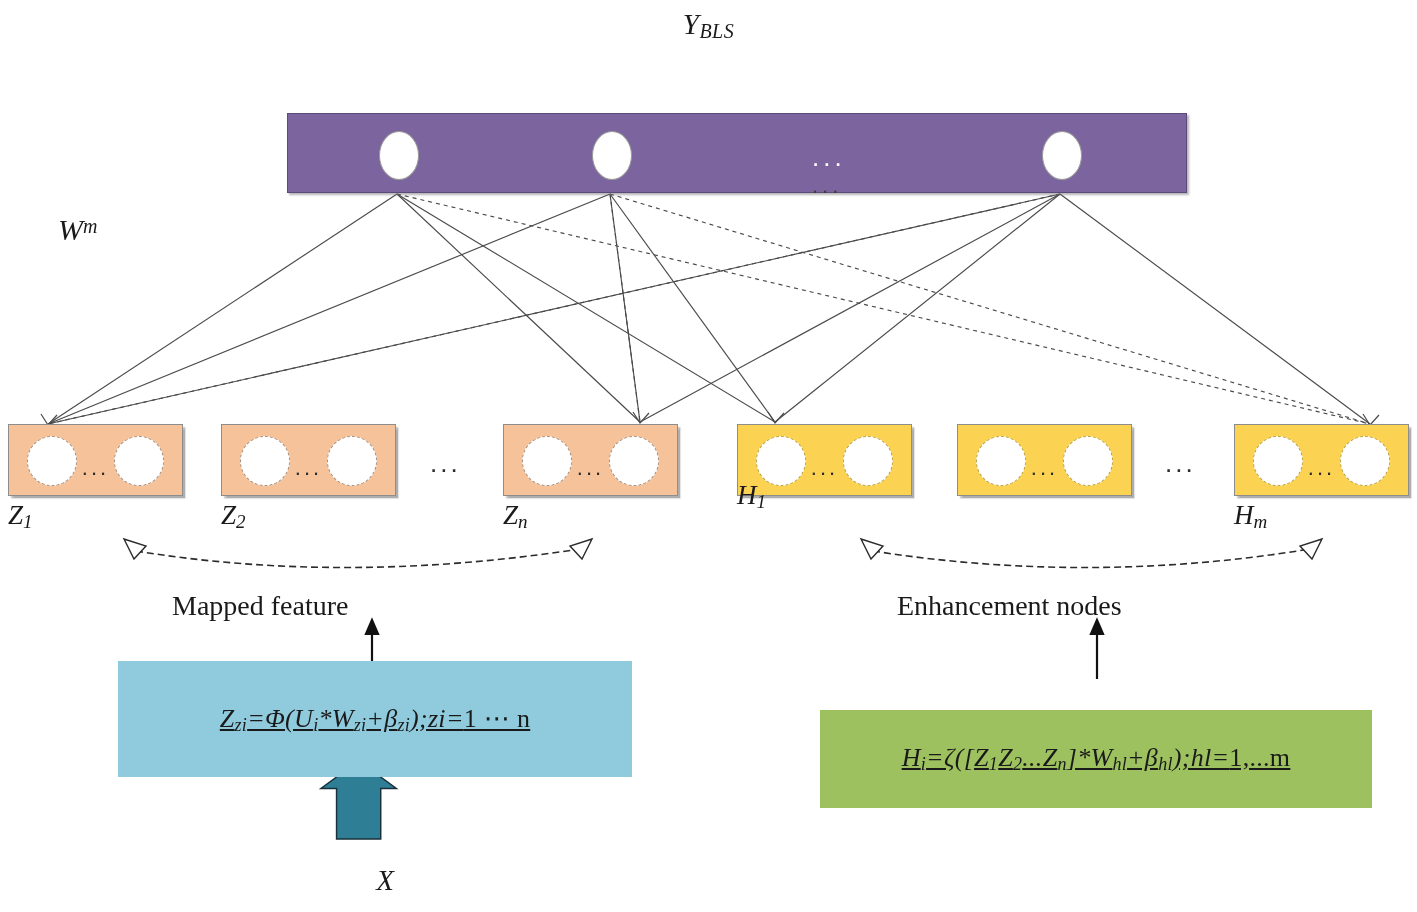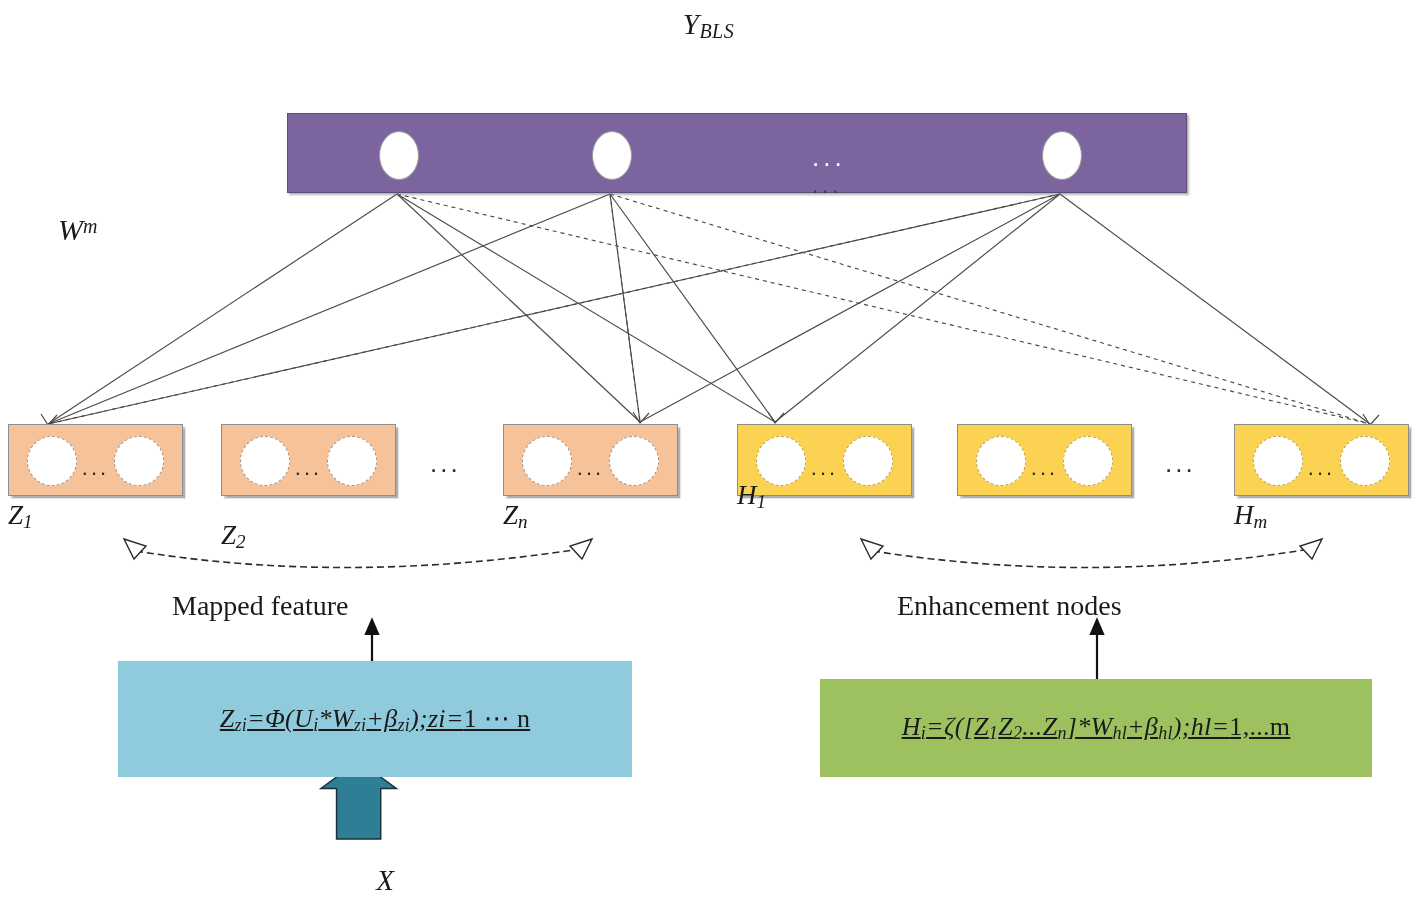--- a/index.html
+++ b/index.html
@@ -44,21 +44,21 @@
   .elide{position:absolute;font-size:26px;letter-spacing:3px;color:#2b2b2b;
          font-family:"Liberation Sans",sans-serif;}
 
   
   .caption{position:absolute;font-size:28px;white-space:nowrap;}
 
   
   .fbox{position:absolute;display:flex;align-items:center;justify-content:center;
         font-size:26px;font-style:italic;letter-spacing:.3px;text-decoration:underline;}
   #blue-box{left:118px;top:661px;width:514px;height:116px;background:#8fcbdd;}
-  #green-box{left:820px;top:679px;width:552px;height:98px;background:#9cc15e;}
+  #green-box{left:820px;top:710px;width:552px;height:98px;background:#9cc15e;}
   .fbox .sub{font-size:18px;vertical-align:-4px;}
   .fbox .nrm{font-style:normal;}
 
   #x-label{position:absolute;left:355px;top:864px;width:60px;text-align:center;
            font-size:29px;font-style:italic;}
 </style>
 </head>
 <body>
 
 <div id="stage">
@@ -140,21 +140,21 @@
   </div>
   <div class="glabel" style="left:8px;top:500px;width:175px;">
     <span>Z</span><span class="sub">1</span>
   </div>
 
   <div class="gbox z" style="left:221px;top:424px;width:175px;">
     <div class="gnode" style="left:18px;"></div>
     <div class="gdots">...</div>
     <div class="gnode" style="right:18px;"></div>
   </div>
-  <div class="glabel" style="left:221px;top:500px;width:175px;margin-top:20px;">
+  <div class="glabel" style="left:221px;top:500px;width:175px;">
     <span>Z</span><span class="sub">2</span>
   </div>
 
   <div class="elide" style="left:430px;top:448px;">...</div>
 
   <div class="gbox z" style="left:503px;top:424px;width:175px;">
     <div class="gnode" style="left:18px;"></div>
     <div class="gdots">...</div>
     <div class="gnode" style="right:18px;"></div>
   </div>

